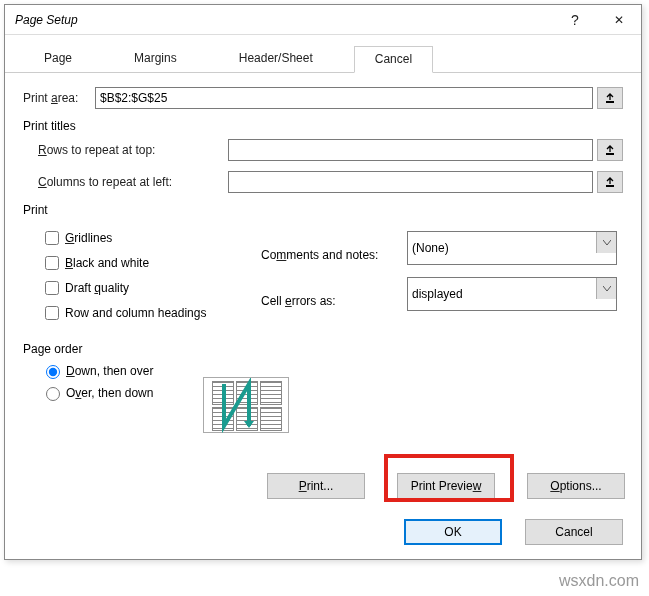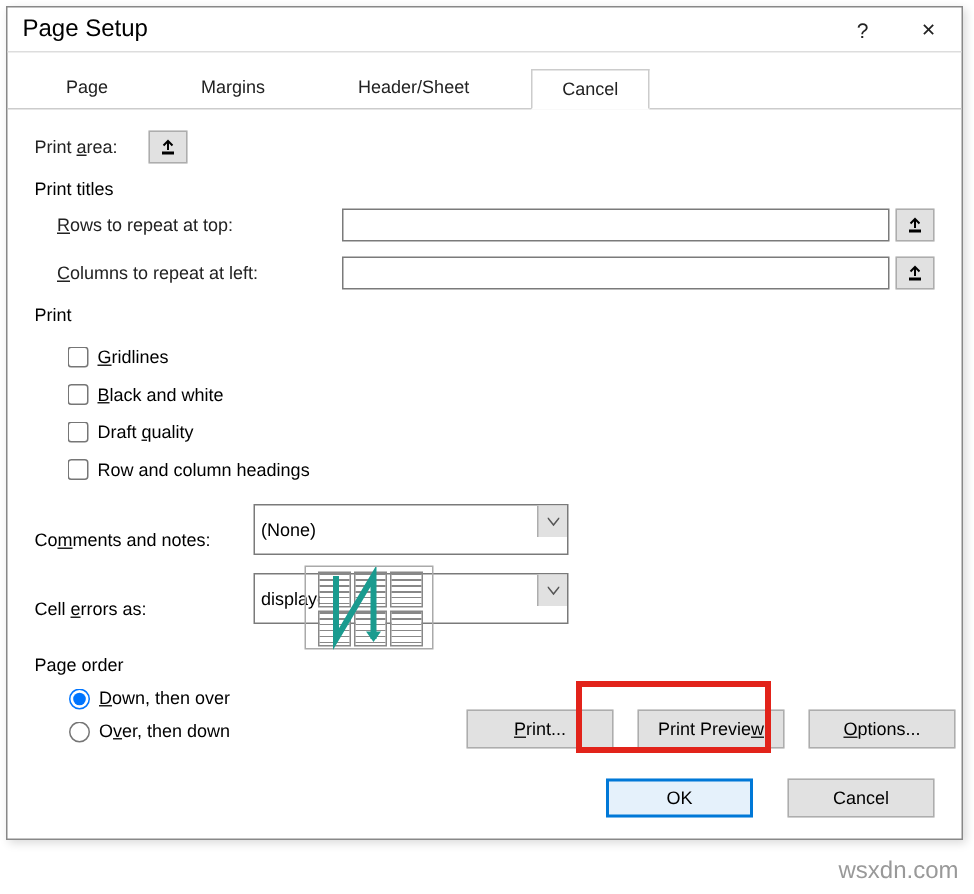--- a/index.html
+++ b/index.html
@@ -1,19 +1,19 @@
 <!DOCTYPE html>
 <html><head>
 <meta charset="utf-8">
 <style>
   * { box-sizing: border-box; font-family: 'Segoe UI', Tahoma, sans-serif; font-size: 12px; }
   body { margin: 0; background: #fff; width: 649px; height: 596px; position: relative; }
   .dialog { position: absolute; left: 4px; top: 4px; width: 638px; height: 556px; background: #fff; border: 1px solid #888; box-shadow: 2px 2px 6px rgba(0,0,0,0.15); }
   .titlebar { height: 30px; display: flex; align-items: center; padding: 0 0 0 10px; border-bottom: 1px solid #ddd; }
-  .titlebar .title { flex: 1; font-size: 16px; }
+  .titlebar .title { flex: 1; font-size: 12px; font-style: italic; }
   .titlebar .tbtn { width: 44px; height: 30px; display: flex; align-items: center; justify-content: center; color: #222; }
   .tabs { display: flex; border-bottom: 1px solid #ccc; height: 28px; margin-top: 10px; padding: 0 18px; gap: 20px; }
   .tab { padding: 5px 20px 4px 20px; border: 1px solid transparent; border-bottom: none; margin-right: 0px; cursor: pointer; color: #222; }
   .tab.active { border: 1px solid #ccc; border-bottom: 1px solid #fff; background: #fff; position: relative; top: 1px; }
   .body { padding: 14px 18px 10px 18px; }
   .row { display: flex; align-items: center; margin-bottom: 10px; }
   .label { color: #222; }
   .underline { text-decoration: underline; text-decoration-color: #222; }
   input[type=text] { height: 22px; border: 1px solid #7a7a7a; padding: 2px 4px; font-size: 12px; background: #fff; }
   .rangebtn { width: 26px; height: 22px; border: 1px solid #adadad; background: #e1e1e1; display: flex; align-items: center; justify-content: center; margin-left: 4px; }
@@ -24,21 +24,21 @@
   .dd-row { display: flex; align-items: center; margin: 6px 0; }
   .dd-label { width: 146px; margin-top: 14px; }
   select { height: 34px; border: 1px solid #7a7a7a; background: #fff; padding: 1px 4px; min-width: 210px; appearance: none; }
   .dd-wrap { position: relative; display: inline-block; }
   .dd-arrow { position: absolute; right: 1px; top: 1px; width: 20px; height: 21px; background: #e1e1e1; border-left: 1px solid #adadad; display: flex; align-items: center; justify-content: center; pointer-events: none; }
   .radio-col { margin-left: 18px; }
   .rad { display: flex; align-items: center; margin: 5px 0; }
   .rad input { margin-right: 6px; width: 14px; height: 14px; }
   .order-graphic { position: absolute; left: 198px; top: 372px; width: 86px; height: 56px; border: 1px solid #aaa; }
   .og-page { position: absolute; width: 22px; height: 24px; border: 1px solid #888; background: repeating-linear-gradient(#888 0 1px, #fff 1px 4px); }
-  .btnrow { position: absolute; right: 4px; display: flex; gap: 16px; }
+  .btnrow { position: absolute; right: 16px; display: flex; gap: 32px; }
   .btnrow.row1 { bottom: 60px; }
   .btnrow.row2 { bottom: 14px; right: 18px; gap: 23px; }
   button.winbtn { min-width: 98px; height: 26px; background: #e1e1e1; border: 1px solid #adadad; cursor: pointer; padding: 0 12px; }
   button.winbtn.default { border: 2px solid #0078d7; background: #e5f1fb; }
   .highlight-box { position: absolute; border: 4px solid #e2231a; pointer-events: none; }
   .watermark { position: absolute; right: 10px; bottom: 6px; color: #999; font-size: 16px; }
   svg.icon { display: block; }
 </style>
 </head>
 <body>
@@ -59,20 +59,21 @@
     <div class="tab"><span>Page</span></div>
     <div class="tab"><span>Margins</span></div>
     <div class="tab"><span>Header/Sheet</span></div>
     <div class="tab active"><span>Cancel</span></div>
   </div>
 
   <div class="body">
 
     <div class="row">
       <span class="label" style="width:72px;">Print <span class="underline">a</span>rea:</span>
+      <input type="text" style="flex: 1 1 0%;" value="$B$2:$G$25">
       <div class="rangebtn">
         <svg class="icon" width="12" height="12">
             <path d="M6 2 L6 8 M3 5 L6 2 L9 5" stroke="#000" stroke-width="1.3" fill="none"></path>
             <rect x="2" y="9" width="8" height="2" fill="#000"></rect>
           </svg>
       </div>
     </div>
 
     <div class="group-label">Print titles</div>
     <div style="margin-left:15px;">
@@ -92,21 +93,21 @@
         <div class="rangebtn">
           <svg class="icon" width="12" height="12">
               <path d="M6 2 L6 8 M3 5 L6 2 L9 5" stroke="#000" stroke-width="1.3" fill="none"></path>
               <rect x="2" y="9" width="8" height="2" fill="#000"></rect>
             </svg>
         </div>
       </div>
     </div>
 
     <div class="group-label">Print</div>
-    <div style="display:flex;flex-direction:column;">
+    <div style="display:flex;">
       <div class="check-col" style="width:220px;">
         <label class="chk">
             <input type="checkbox" style="">
             <span><span class="underline">G</span>ridlines</span>
           </label>
         <label class="chk">
             <input type="checkbox" style="">
             <span><span class="underline">B</span>lack and white</span>
           </label>
         <label class="chk">

